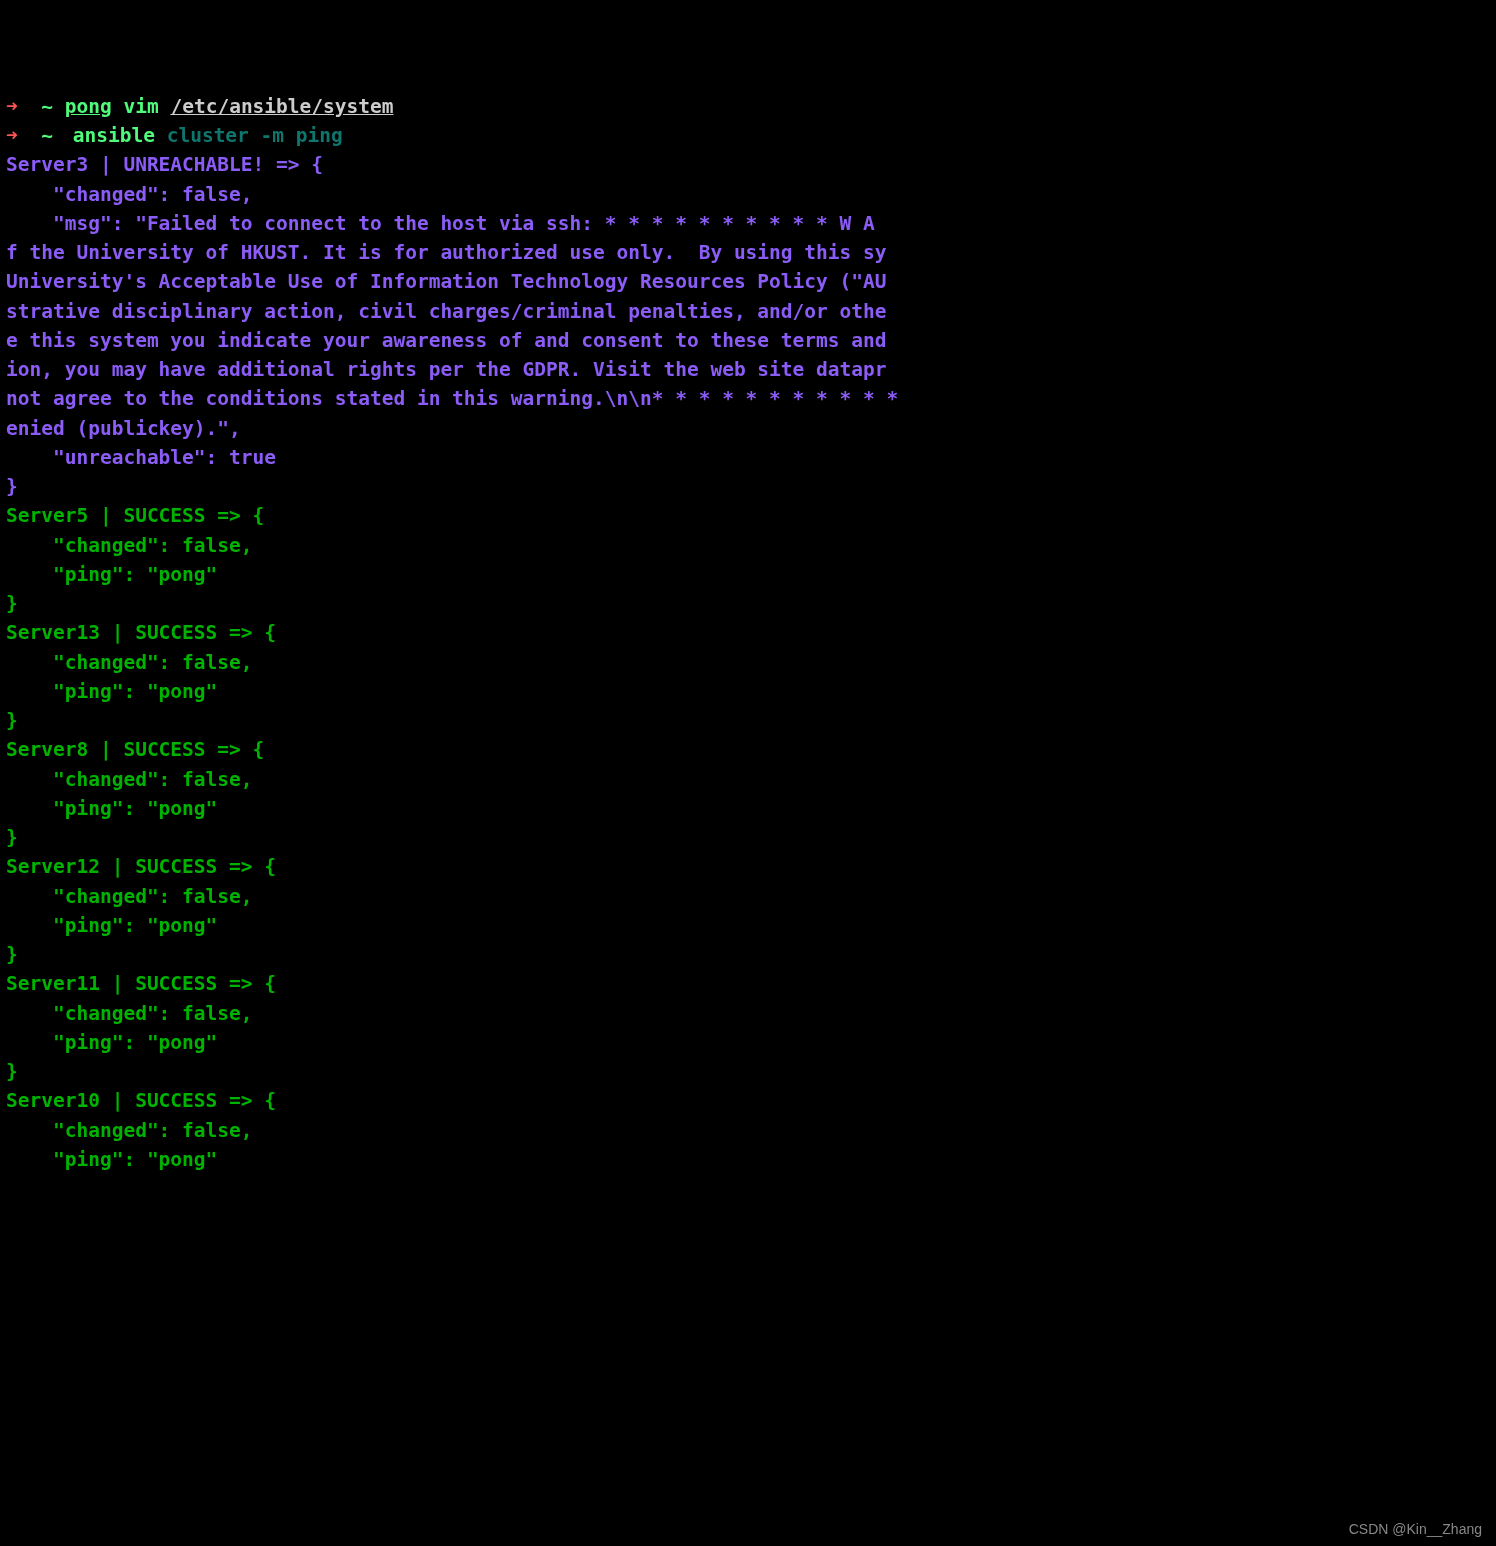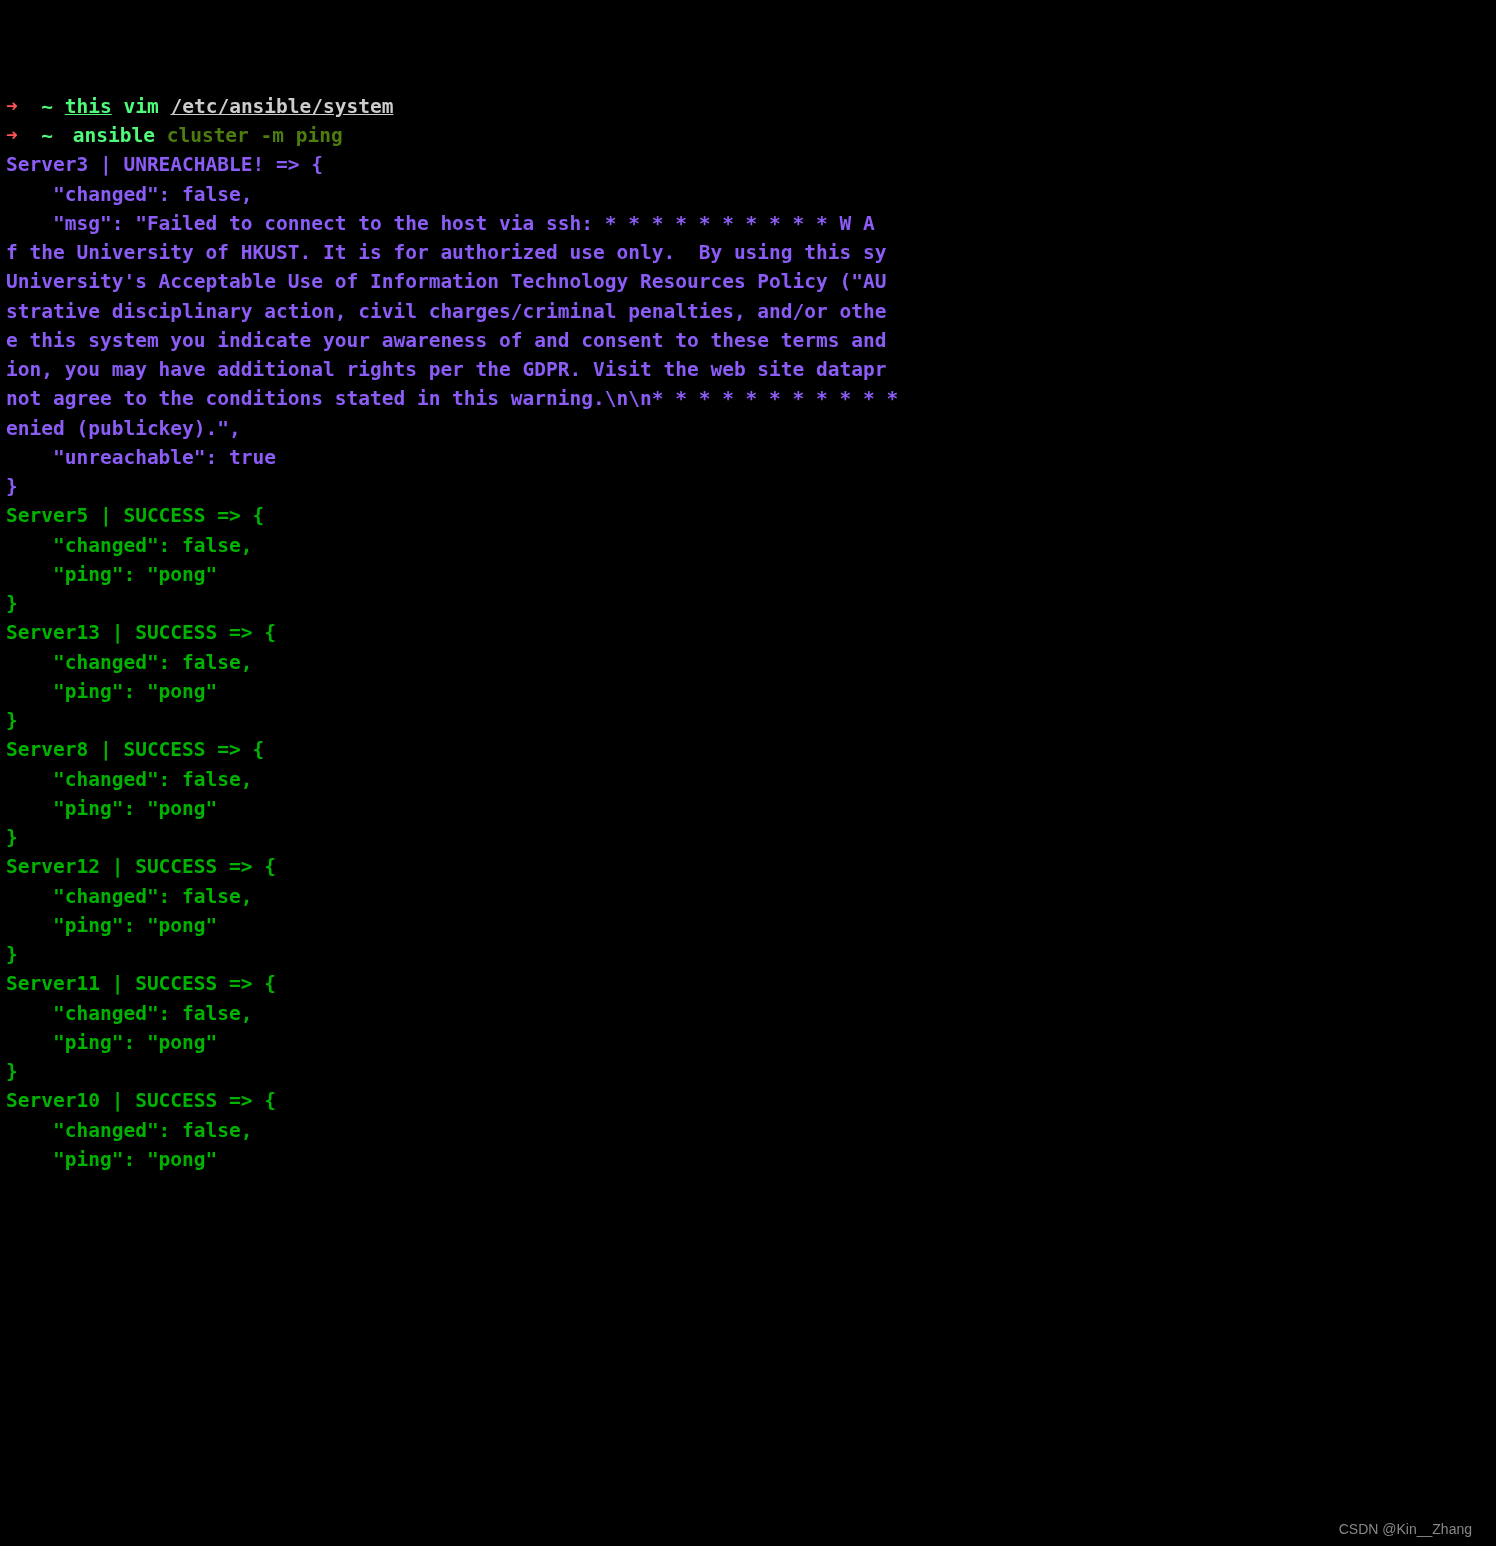--- a/index.html
+++ b/index.html
@@ -16,38 +16,38 @@
     width: 1496px;
     height: 1546px;
     position: relative;
   }
   .prompt-arrow { color: #ff5555; }
   .prompt-tilde { color: #50fa7b; }
   .sudo { color: #50fa7b; text-decoration: underline; }
   .vim { color: #50fa7b; }
   .path { color: #ccc; text-decoration: underline; }
   .ansible-cmd { color: #50fa7b; margin-left: 8px; }
-  .cmd-args { color: #4d7c0f; }
+  .cmd-args { color: #0f766e; }
   .red { color: #8b5cf6; }
   .green { color: #00b300; }
   .watermark {
     position: absolute;
     bottom: 6px;
-    right: 24px;
+    right: 14px;
     color: #888;
     font-size: 14px;
     font-weight: normal;
     font-family: sans-serif;
   }
 </style>
 </head>
 <body>
 
 
-<div><span><span class="prompt-arrow">➜</span>  <span class="prompt-tilde">~</span> <span class="sudo">this</span> <span class="vim">vim</span> <span class="path">/etc/ansible/system</span></span>
+<div><span><span class="prompt-arrow">➜</span>  <span class="prompt-tilde">~</span> <span class="sudo">pong</span> <span class="vim">vim</span> <span class="path">/etc/ansible/system</span></span>
 <span><span class="prompt-arrow">➜</span>  <span class="prompt-tilde">~</span> <span class="ansible-cmd">ansible</span> <span class="cmd-args">cluster -m ping</span></span>
 <span class="red">Server3 | UNREACHABLE! =&gt; {</span>
 <span class="red">    "changed": false,</span>
 <span class="red">    "msg": "Failed to connect to the host via ssh: * * * * * * * * * * W A</span>
 <span class="red">f the University of HKUST. It is for authorized use only.  By using this sy</span>
 <span class="red">University's Acceptable Use of Information Technology Resources Policy ("AU</span>
 <span class="red">strative disciplinary action, civil charges/criminal penalties, and/or othe</span>
 <span class="red">e this system you indicate your awareness of and consent to these terms and</span>
 <span class="red">ion, you may have additional rights per the GDPR. Visit the web site datapr</span>
 <span class="red">not agree to the conditions stated in this warning.\n\n* * * * * * * * * * *</span>

